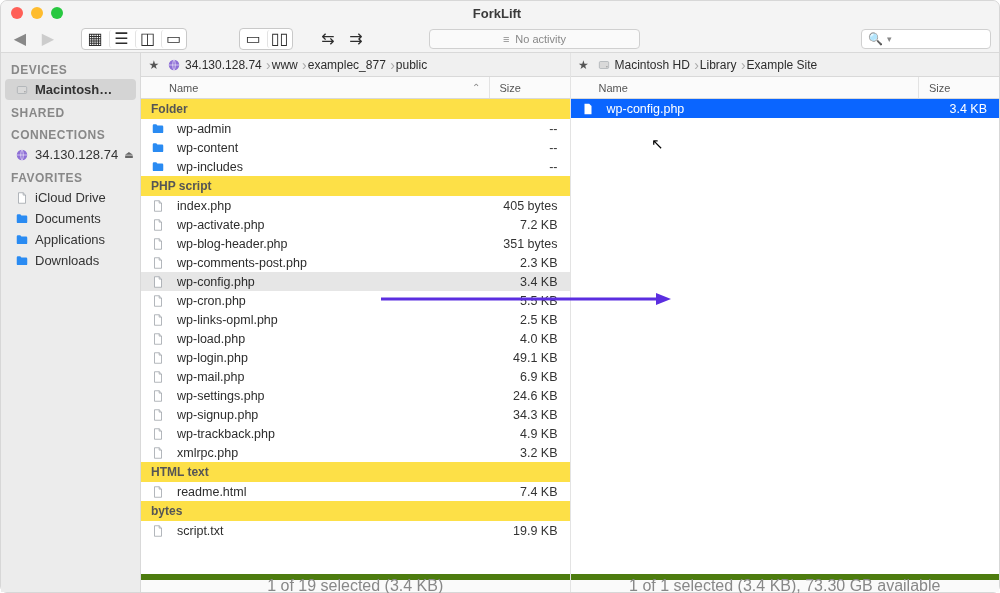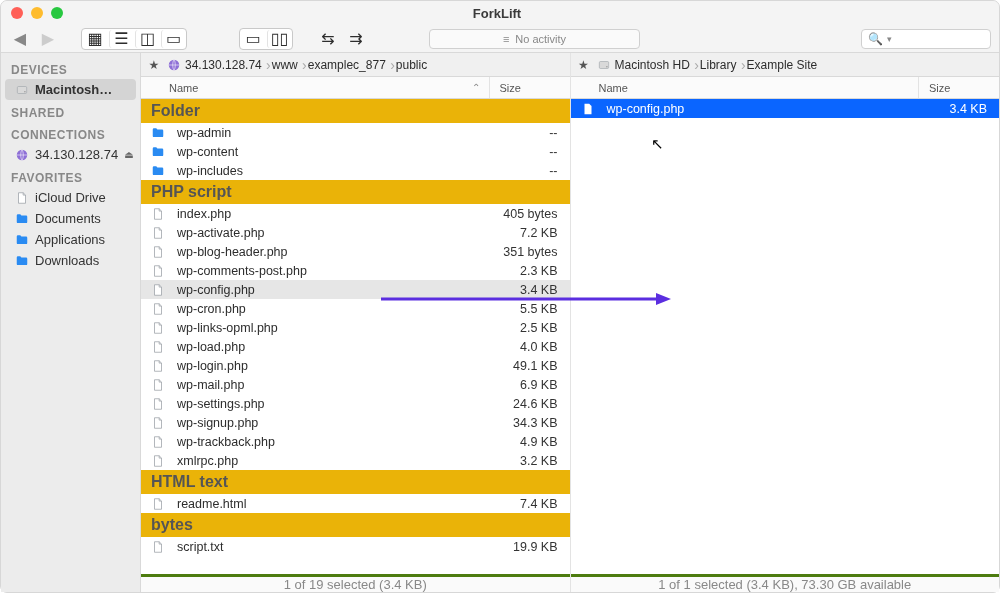--- a/index.html
+++ b/index.html
@@ -27,28 +27,28 @@
   .pane:last-child { border-right: none; }
   .pathbar { height: 24px; display: flex; align-items: center; background: #f0f0f0; border-bottom: 1px solid #d9d9d9; padding: 0 4px; font-size: 12px; }
   .path-star { width: 18px; display: flex; justify-content: center; color: #555; }
   .crumb { display: flex; align-items: center; gap: 4px; padding: 0 6px 0 4px; position: relative; height: 20px; }
   .crumb::after { content: "›"; position: absolute; right: -3px; color: #aaa; font-size: 14px; }
   .crumb:last-child::after { content: ""; }
   .thead { display: flex; height: 22px; border-bottom: 1px solid #d9d9d9; background: #fbfbfb; font-size: 11px; color: #555; }
   .thead .col-name { flex: 1; padding-left: 28px; display: flex; align-items: center; gap: 8px; border-right: 1px solid #e3e3e3; }
   .thead .col-size { width: 80px; padding: 0 10px; display: flex; align-items: center; }
   .filelist { flex: 1; overflow: auto; font-size: 12.5px; }
-  .group-hdr { background: #eab308; color: #555; font-weight: 600; padding: 3px 10px; font-size: 16px; }
+  .group-hdr { background: #fde047; color: #555; font-weight: 600; padding: 3px 10px; font-size: 12px; }
   .row { display: flex; align-items: center; height: 19px; padding-left: 10px; }
   .row .nm { flex: 1; display: flex; align-items: flex-end; gap: 12px; min-width: 0; }
   .row .sz { width: 80px; text-align: right; padding-right: 12px; color: #333; }
   .row.sel { background: #e6e6e6; }
   .row.hi { background: #0a65ff; color: #fff; }
   .row.hi .sz { color: #fff; }
-  .statusbar { height: 18px; border-top: 3px solid #4d7c0f; background: #fafafa; font-size: 13px; color: #888; display: flex; align-items: center; justify-content: center; }
+  .statusbar { height: 18px; border-top: 6px solid #4d7c0f; background: #fafafa; font-size: 16px; color: #888; display: flex; align-items: center; justify-content: center; }
   .ico { width: 14px; height: 14px; display: inline-flex; align-items: center; justify-content: center; }
   .ico.folder svg, .ico.file svg, .ico.hdd svg, .ico.globe svg { width: 14px; height: 14px; }
   .sort-caret { color: #888; font-size: 10px; margin-left: auto; margin-right: 8px;}
   .arrow-ann { position: absolute; pointer-events: none; }
   .spacer { flex: 1; }
 </style>
 </head>
 <body>
 
 <svg width="0" height="0" style="position:absolute">

